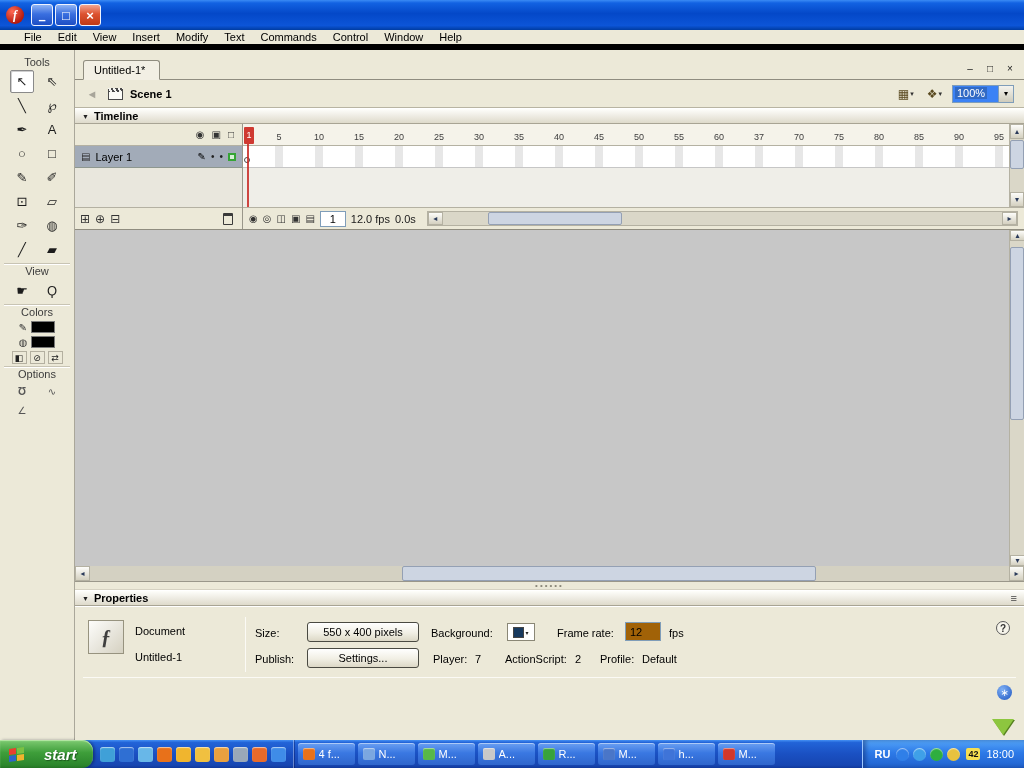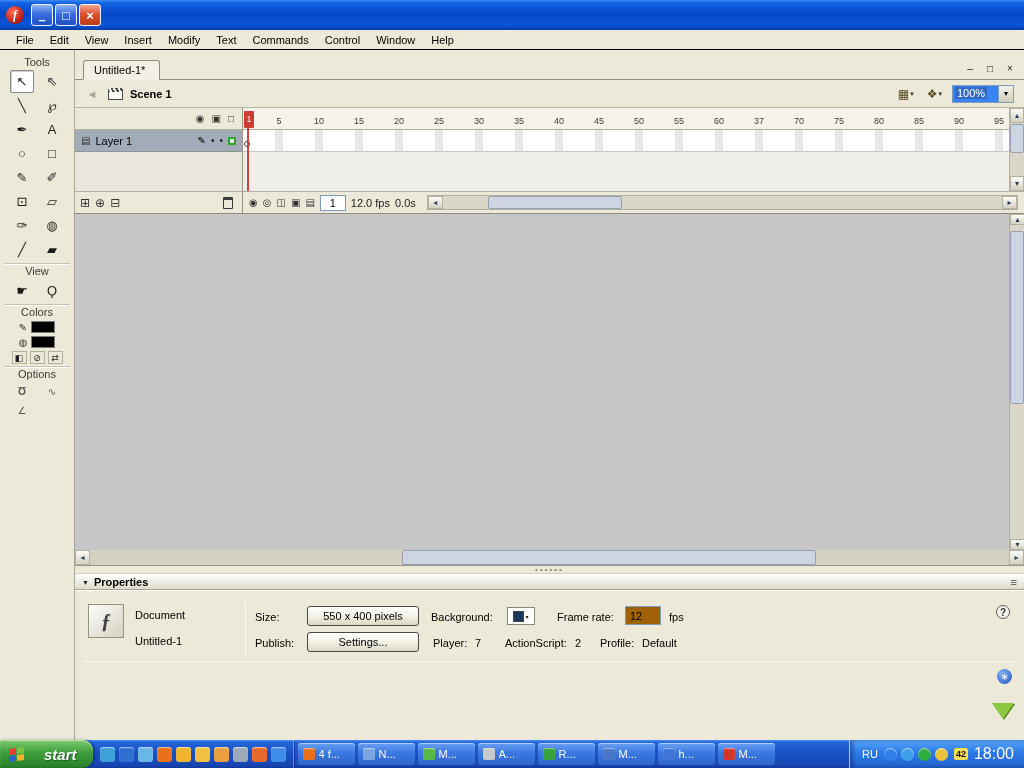--- a/index.html
+++ b/index.html
@@ -14,21 +14,21 @@
     background:radial-gradient(circle at 35% 30%,#ff6a55,#b51b0e 70%);color:#fff;
     font:italic bold 12px "Liberation Serif",serif;display:flex;align-items:center;justify-content:center}
   .title-text{flex:1;font-weight:bold;font-size:13px;text-shadow:1px 1px 1px #002a70;white-space:nowrap;overflow:hidden}
   .win-btn{width:22px;height:22px;margin-left:2px;border:1px solid #eef3ff;border-radius:3px;display:flex;align-items:center;
     justify-content:center;color:#fff;font-weight:bold;font-size:13px;line-height:1;
     background:linear-gradient(180deg,#8fb4f4,#3a6fe0 45%,#1d4ec4)}
   .win-btn.close{background:linear-gradient(180deg,#f4a58f,#dd5230 45%,#bf3a16)}
   .win-btn .low{transform:translateY(4px)}
 
   
-  .menubar{height:20px;flex:0 0 20px;background:#ece9d8;border-bottom:1px solid #000000;display:flex;align-items:center;padding-left:8px}
+  .menubar{height:20px;flex:0 0 20px;background:#ece9d8;border-bottom:6px solid #000000;display:flex;align-items:center;padding-left:16px}
   .menu-item{padding:2px 8px;cursor:default}
 
   
   .main{flex:1;display:flex;min-height:0}
 
   
   .tools{width:75px;flex:0 0 75px;background:#ece9d8;border-right:1px solid #aaa79a;padding-top:3px;overflow:hidden}
   .sec-label{text-align:center;color:#3c3c3c;margin:3px 4px 2px;border-top:1px solid #fff;box-shadow:0 -1px 0 #c8c4b4}
   .sec-label.first{border-top:none;box-shadow:none}
   .tool-grid{display:grid;grid-template-columns:24px 24px;justify-content:center;gap:1px 6px;margin-top:2px}
@@ -162,24 +162,24 @@
   .quick-launch{display:flex;align-items:center;gap:4px;padding:0 7px;border-right:1px solid rgba(255,255,255,.35);box-shadow:1px 0 0 rgba(0,0,60,.3)}
   .ql-ico{width:15px;height:15px;border-radius:3px;box-shadow:inset 0 1px 1px rgba(255,255,255,.6)}
   .tasks{flex:1;display:flex;align-items:center;gap:3px;padding:0 4px;overflow:hidden;min-width:0}
   .task-btn{height:22px;flex:0 0 57px;display:flex;align-items:center;gap:4px;padding:0 5px;border-radius:3px;color:#fff;
     background:linear-gradient(180deg,#6ba0f2,#3a78e2 45%,#2f66cc);box-shadow:inset 0 1px 0 rgba(255,255,255,.45);
     white-space:nowrap;overflow:hidden}
   .task-ico{width:12px;height:12px;flex:0 0 12px;border-radius:2px;box-shadow:inset 0 1px 1px rgba(255,255,255,.5)}
   .task-label{overflow:hidden;text-overflow:ellipsis}
   .tray{display:flex;align-items:center;gap:6px;padding:0 10px 0 12px;color:#fff;
     background:linear-gradient(180deg,#55a5f8,#2d7ae8 45%,#2062ce);border-left:1px solid #9fc8ff;box-shadow:inset 3px 0 4px rgba(0,0,50,.35)}
-  .tray-lang{font-weight:normal}
+  .tray-lang{font-weight:bold}
   .tray-ico{width:13px;height:13px;border-radius:50%;box-shadow:inset 0 1px 1px rgba(255,255,255,.6)}
   .tray-badge{background:#f5de52;color:#111;font-size:9px;font-weight:bold;padding:1px 2px;border-radius:2px}
-  .tray-clock{font-size:16px}
+  .tray-clock{font-size:11px}
 </style>
 </head>
 <body>
 
 <div class="screen">
 
   <div class="titlebar">
     <div class="title-icon">f</div>
     <div class="win-btn">
         <span class="low">–</span>
@@ -271,20 +271,24 @@
         <span class="eb-scene">Scene 1</span>
         <span class="eb-spacer"></span>
         <span class="eb-btn">▦<span class="dd">▾</span></span>
         <span class="eb-btn">❖<span class="dd">▾</span></span>
         <div class="zoom">
           <span class="zoom-value"><span class="zoom-sel">100%</span></span>
           <span class="zoom-arrow">▾</span>
         </div>
       </div>
 
+      <div class="panel-header">
+        <span class="tri">▼</span>
+        <span>Timeline</span>
+      </div>
 
       <div class="timeline">
         <div class="tl-left">
           <div class="tl-left-header">
             <span class="tlh-ico">◉</span>
             <span class="tlh-ico">▣</span>
             <span class="tlh-ico">□</span>
           </div>
           <div class="tl-layer">
             <span class="layer-page">▤</span>

